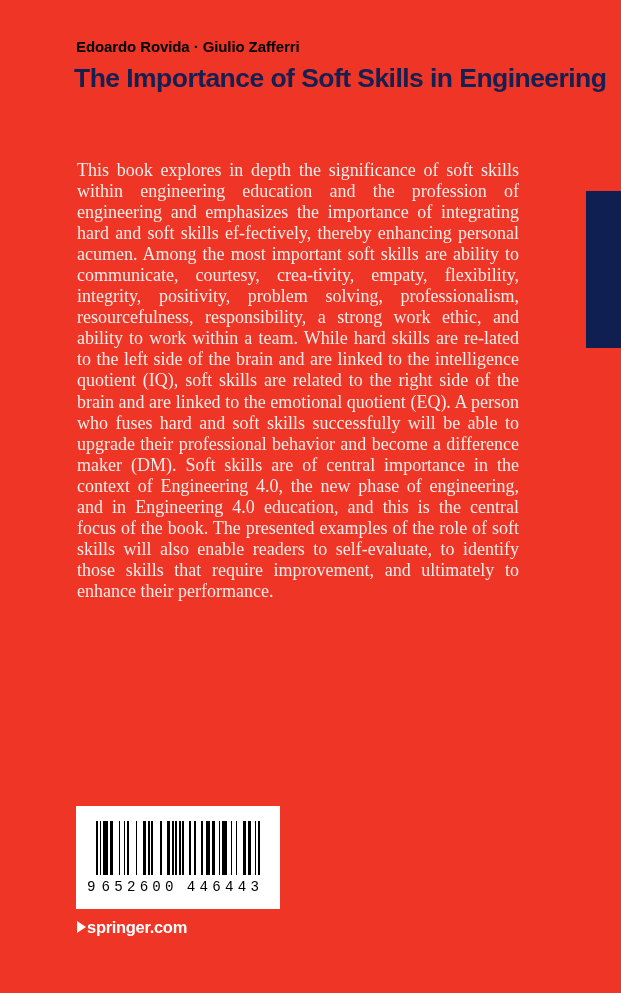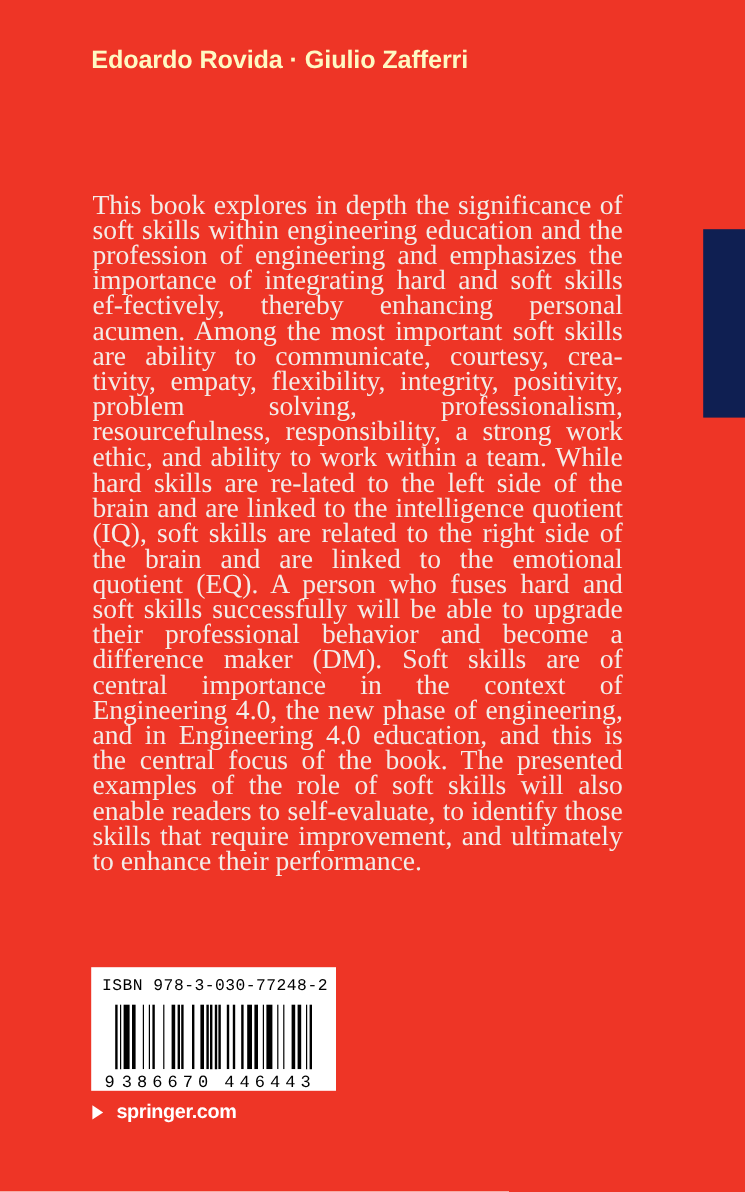--- a/index.html
+++ b/index.html
@@ -29,23 +29,23 @@
     width: 35px;
     height: 157px;
     background: #0f1f52;
   }
 
   .authors {
     position: absolute;
     left: 76px;
     top: 38px;
     width: 450px;
-    color: #fef9c3;
-    font-family: "Liberation Sans", sans-serif;
-    font-size: 21px;
+    color: #000000;
+    font-family: "Liberation Sans", sans-serif;
+    font-size: 15px;
     font-weight: 600;
     letter-spacing: -0.1px;
     line-height: 1.2;
   }
 
   .title {
     position: absolute;
     left: 74px;
     top: 62px;
     width: 420px;
@@ -61,21 +61,21 @@
     white-space: nowrap;
   }
 
   .blurb {
     position: absolute;
     left: 77px;
     top: 160px;
     width: 442px;
     color: #f3ece8;
     font-family: "Liberation Serif", serif;
-    font-size: 23px;
+    font-size: 18px;
     line-height: 21.05px;
     text-align: justify;
     text-justify: inter-word;
     hyphens: manual;
     -webkit-hyphens: manual;
   }
 
   
   .barcode-box {
     position: absolute;
@@ -129,21 +129,21 @@
   .barcode-digits .grp { letter-spacing: 4.2px; }
   .barcode-digits .grp2 { letter-spacing: 4.2px; margin-left: 9px; }
 
   
   .springer {
     position: absolute;
     left: 77px;
     top: 919px;
     display: flex;
     align-items: center;
-    gap: 11px;
+    gap: 1px;
     color: #ffffff;
   }
   .springer .tri {
     width: 0; height: 0;
     border-left: 9px solid #ffffff;
     border-top: 6px solid transparent;
     border-bottom: 6px solid transparent;
     display: block;
   }
   .springer .wordmark {
@@ -158,26 +158,26 @@
 </head>
 <body>
 
 <div class="cover">
 
   <div class="spine-block"></div>
 
   <div class="authors">Edoardo Rovida · Giulio Zafferri</div>
 
   <div class="title">
+    <span class="line">The Importance of Soft Skills in Engineering</span>
   </div>
 
   <div class="blurb">This book explores in depth the significance of soft skills within engineering education and the profession of engineering and emphasizes the importance of integrating hard and soft skills ef-fectively, thereby enhancing personal acumen. Among the most important soft skills are ability to communicate, courtesy, crea-tivity, empaty, flexibility, integrity, positivity, problem solving, professionalism, resourcefulness, responsibility, a strong work ethic, and ability to work within a team. While hard skills are re-lated to the left side of the brain and are linked to the intelligence quotient (IQ), soft skills are related to the right side of the brain and are linked to the emotional quotient (EQ). A person who fuses hard and soft skills successfully will be able to upgrade their professional behavior and become a difference maker (DM). Soft skills are of central importance in the context of Engineering 4.0, the new phase of engineering, and in Engineering 4.0 education, and this is the central focus of the book. The presented examples of the role of soft skills will also enable readers to self-evaluate, to identify those skills that require improvement, and ultimately to enhance their performance.</div>
 
   <div class="barcode-box">
-    <div class="barcode-isbn">ISBN 978-3-030-77248-2</div>
     <div class="barcode-bars" id="bars">
         <span class="guard" style="width: 1.73px;"></span>
         <span class="sp guard" style="width: 1.73px;"></span>
         <span class="guard" style="width: 1.73px;"></span>
         <span class="sp" style="width: 1.73px;"></span>
         <span style="width: 5.19px;"></span>
         <span class="sp" style="width: 1.73px;"></span>
         <span style="width: 3.46px;"></span>
         <span class="sp" style="width: 5.19px;"></span>
         <span style="width: 1.73px;"></span>
@@ -227,21 +227,21 @@
         <span style="width: 3.46px;"></span>
         <span class="sp" style="width: 1.73px;"></span>
         <span style="width: 3.46px;"></span>
         <span class="sp" style="width: 3.46px;"></span>
         <span class="guard" style="width: 1.73px;"></span>
         <span class="sp guard" style="width: 1.73px;"></span>
         <span class="guard" style="width: 1.73px;"></span>
       </div>
     <div class="barcode-digits">
       <span class="lead">9</span>
-      <span class="grp">386670</span>
+      <span class="grp">652600</span>
       <span class="grp2">446443</span>
     </div>
   </div>
 
   <div class="springer">
     <span class="tri"></span>
     <span class="wordmark">springer.com</span>
   </div>
 
 </div>

